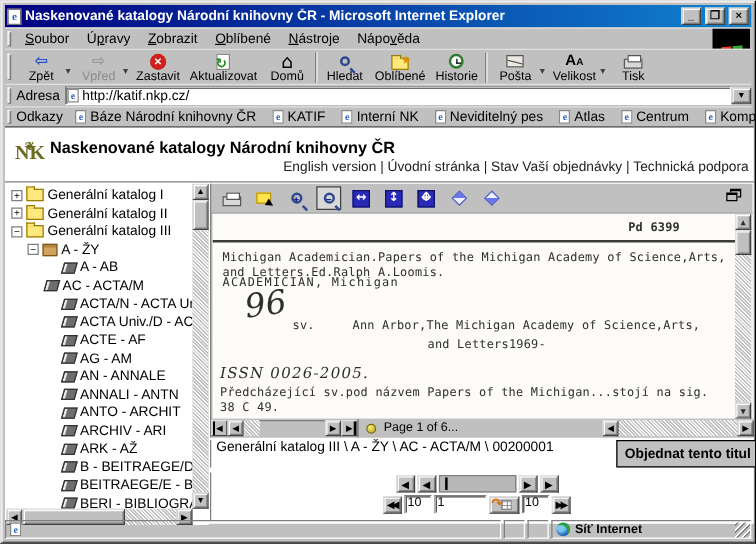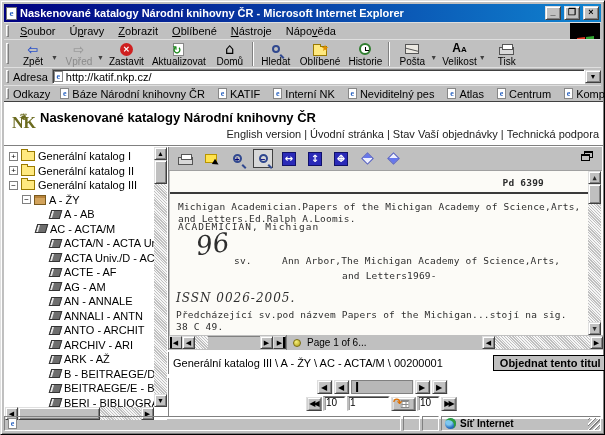--- a/index.html
+++ b/index.html
@@ -129,21 +129,21 @@
   .vimg-scroll{position:absolute;right:1px;top:0;bottom:0;width:13px;display:flex;flex-direction:column;}
   .vbottom{position:absolute;left:0;bottom:0;width:434px;height:15px;display:flex;align-items:center;background:#c0c0c0;}
   .pgpanel{display:flex;align-items:center;gap:6px;padding:0 6px;font-size:10px;flex:1;white-space:nowrap;
            border-left:1px solid #808080;height:15px;}
   .dot{width:8px;height:8px;border-radius:50%;background:radial-gradient(circle at 35% 30%,#f6f07a,#b3a019);flex:none;
        border:1px solid #7a6d10;}
   .firstbar{box-shadow:inset 2px 0 0 #000;}
   .lastbar{box-shadow:inset -2px 0 0 #000;}
   
   .crumb-row{position:absolute;left:164px;top:250px;width:434px;height:22px;background:#fff;
-     display:flex;align-items:center;font-size:11px;gap:6px;padding-left:4px;white-space:nowrap;border-left:1px solid #808080;}
+     display:flex;font-size:11px;gap:6px;padding-left:4px;white-space:nowrap;border-left:1px solid #808080;}
   .order-btn{background:#c0c0c0;border:1px solid #000;font-weight:bold;font-size:11px;padding:1px 6px;margin-left:44px;}
   .cbox{width:11px;height:11px;background:#fff;border:1px solid;border-color:#808080 #fff #fff #808080;
         box-shadow:inset 1px 1px 0 #404040;flex:none;}
   
   .recnav{position:absolute;left:164px;top:276px;width:434px;height:38px;background:#fff;border-left:1px solid #808080;}
   .rn1{position:absolute;left:50%;top:2px;transform:translateX(-53%);display:flex;gap:2px;}
   .rn2{position:absolute;left:50%;top:18px;transform:translateX(-53%);display:flex;gap:2px;align-items:center;}
   .nbtn{height:14px;min-width:15px;display:flex;align-items:center;justify-content:center;
     font-size:8px;padding:0 2px;
     border:1px solid;border-color:#dfdfdf #404040 #404040 #dfdfdf;box-shadow:inset 1px 1px 0 #fff,inset -1px -1px 0 #808080;background:#c0c0c0;}

